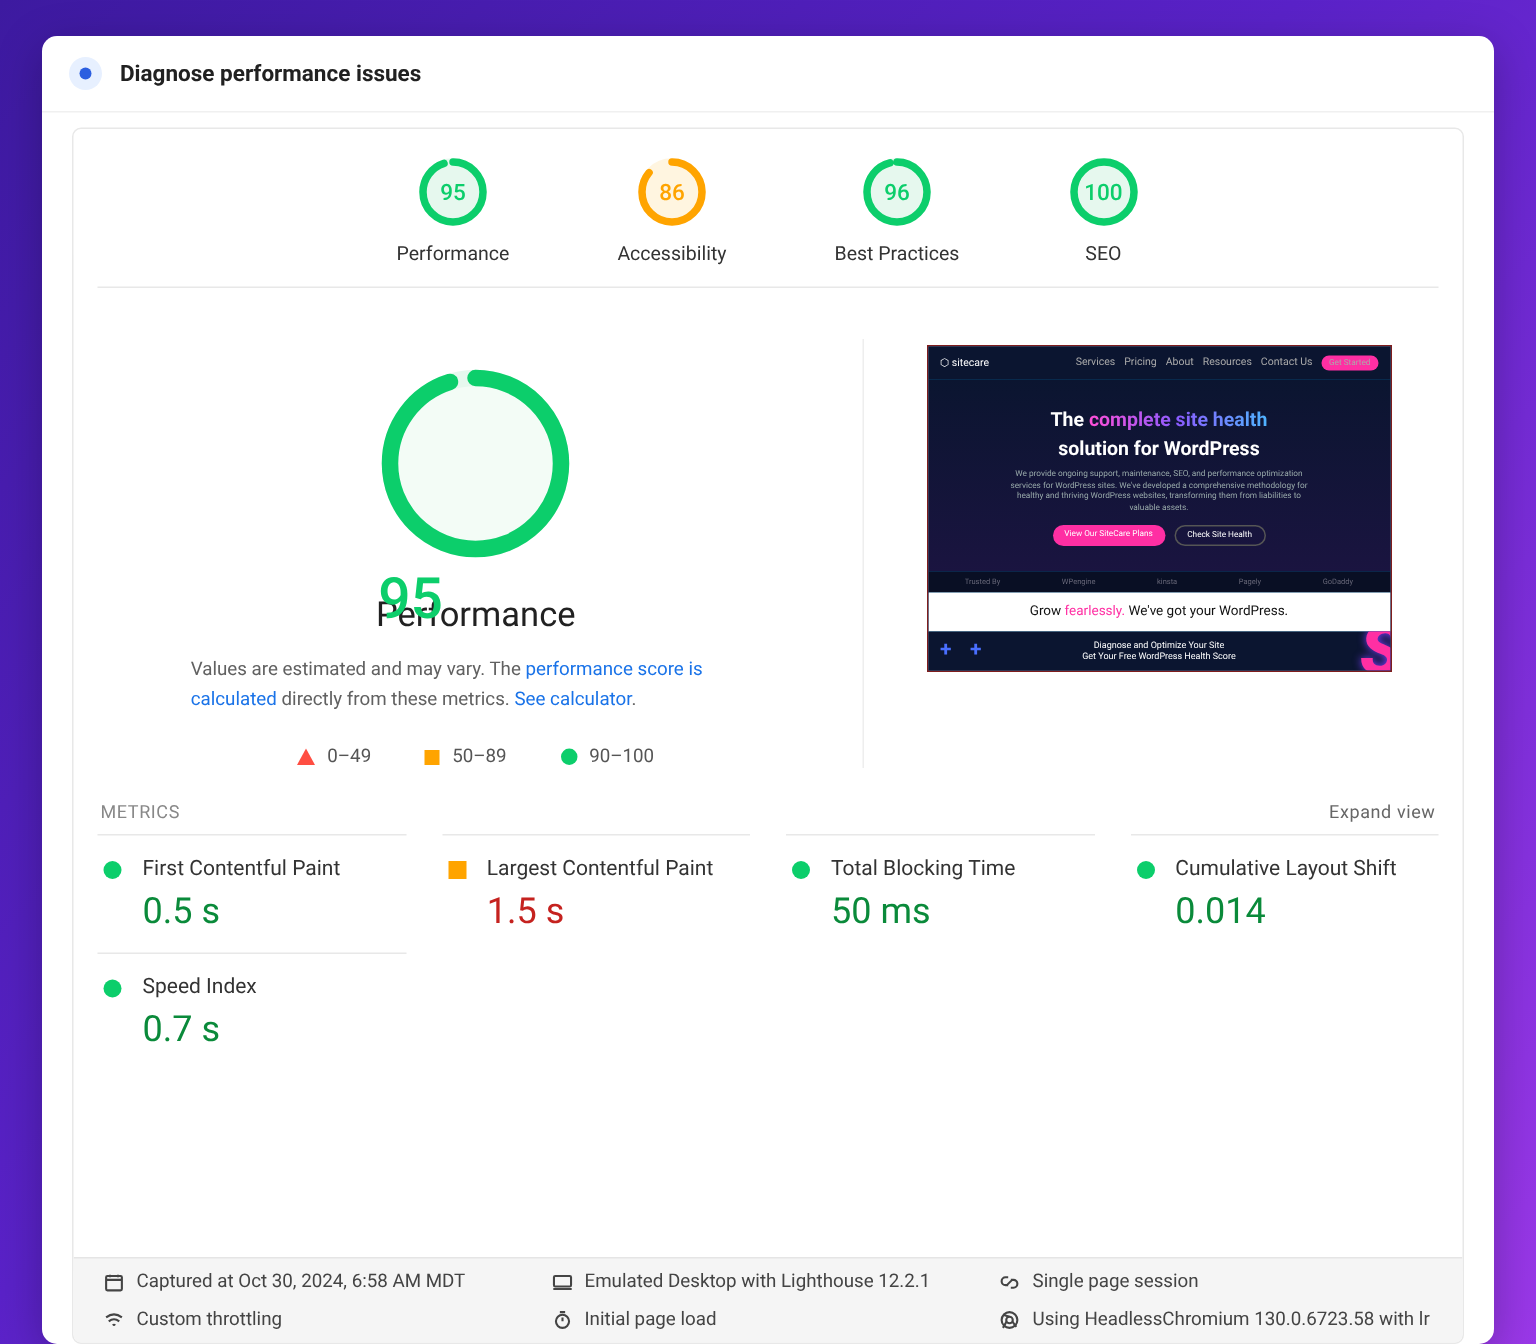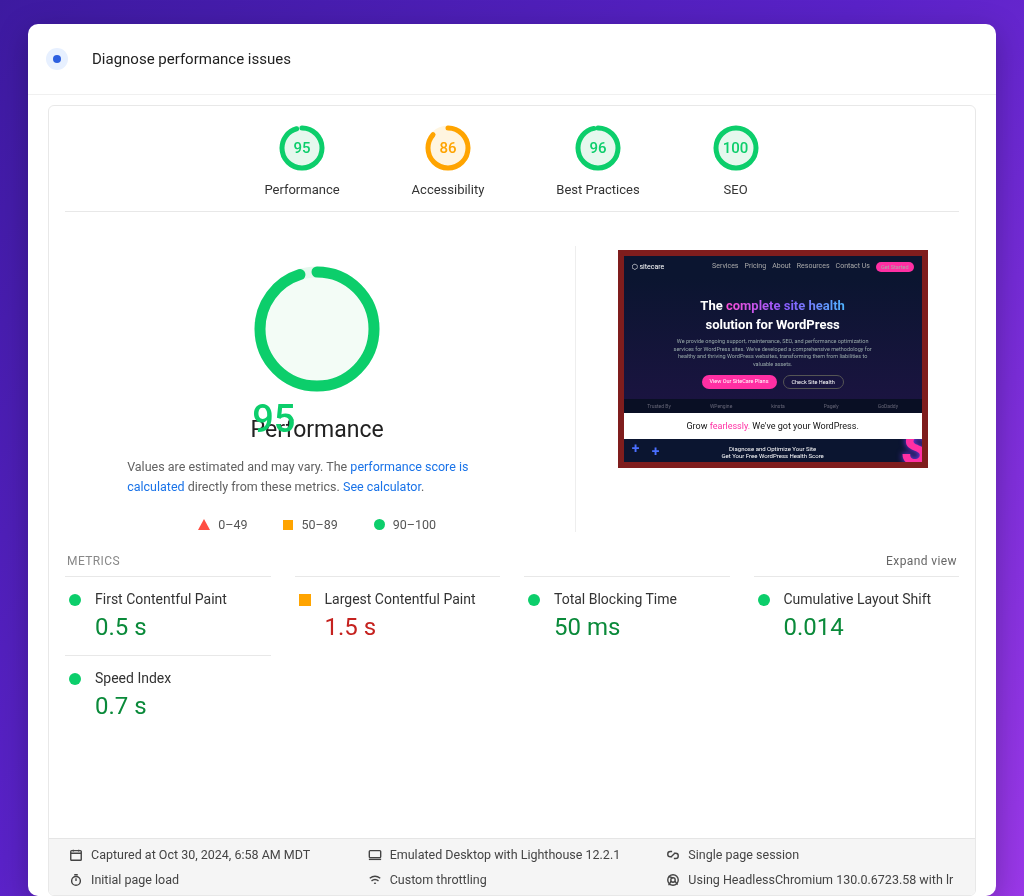--- a/index.html
+++ b/index.html
@@ -30,21 +30,21 @@
   }
   .header{
     display:flex;align-items:center;gap:12px;
     padding:14px 18px;border-bottom:1px solid #f0f0f0;
   }
   .bullseye{
     width:22px;height:22px;border-radius:50%;
     background:#e7f0ff;display:flex;align-items:center;justify-content:center;
   }
   .bullseye::after{content:"";width:8px;height:8px;border-radius:50%;background:#2c5fe0}
-  .header h1{margin:12px;font-size:15px;font-weight:400}
+  .header h1{margin:0;font-size:15px;font-weight:700}
   .body{flex:1;padding:10px 20px 0;overflow:hidden}
   .inner{
     border:1px solid var(--border);border-radius:6px;height:100%;
     display:flex;flex-direction:column;overflow:hidden;
   }
   
   .gauge-row{
     display:flex;justify-content:center;gap:72px;
     padding:18px 0 14px;border-bottom:1px solid var(--border);margin:0 16px;
   }
@@ -65,21 +65,21 @@
   .big-title{font-size:23px;font-weight:400;margin:22px 0 14px}
   .desc{font-size:12.5px;color:var(--muted);text-align:left;line-height:1.6;max-width:380px}
   .desc a{color:var(--link);text-decoration:none}
   .legend{display:flex;gap:36px;margin-top:20px;font-size:12.5px;color:#555}
   .legend span{display:flex;align-items:center;gap:8px}
   .tri{width:0;height:0;border-left:6px solid transparent;border-right:6px solid transparent;border-bottom:11px solid var(--red)}
   .sq{width:10px;height:10px;background:var(--orange)}
   .circ{width:11px;height:11px;border-radius:50%;background:var(--green)}
   .summary-right{flex:0.85;display:flex;justify-content:center;align-items:flex-start;padding-top:4px}
   .preview{
-    width:310px;height:218px;border:6px solid #7f1d1d;background:#0369a1;
+    width:310px;height:218px;border:1px solid #7f1d1d;background:#0369a1;
     display:flex;flex-direction:column;overflow:hidden;font-size:7px;color:#fff;
   }
   .pv-top{background:#0b1530;padding:6px 8px;display:flex;align-items:center;font-size:7px;gap:6px}
   .pv-nav{margin-left:auto;display:flex;gap:6px;color:#aaa}
   .pv-hero{flex:1;padding:16px 24px 10px;text-align:center;background:linear-gradient(180deg,#0b1530,#1a1440)}
   .pv-hero h2{margin:4px 0;font-size:13px;font-weight:700}
   .pv-hero .grad{background:linear-gradient(90deg,#ff4fd8,#8a5cff,#4fb4ff);-webkit-background-clip:text;background-clip:text;color:transparent}
   .pv-hero p{font-size:5.5px;color:#9aa;margin:6px auto;max-width:200px;line-height:1.4}
   .pv-btns{display:flex;gap:6px;justify-content:center;margin-top:6px}
   .pv-btn{padding:3px 8px;border-radius:9px;font-size:5.5px}
@@ -304,33 +304,33 @@
             <span class="ficon">
               <svg viewBox="0 0 16 16">
                 <path d="M6 10l4-4M7 4h-2a3 3 0 000 6h2M9 12h2a3 3 0 000-6h-2"></path>
               </svg>
             </span>
             <span>Single page session</span>
           </div>
         <div class="fitem">
             <span class="ficon">
               <svg viewBox="0 0 16 16">
+                <path d="M2 6c4-3 8-3 12 0M4 9c2.5-2 5.5-2 8 0M7 12c.7-.5 1.3-.5 2 0"></path>
+              </svg>
+            </span>
+            <span>Custom throttling</span>
+          </div>
+        <div class="fitem">
+            <span class="ficon">
+              <svg viewBox="0 0 16 16">
                 <circle cx="8" cy="9" r="5"></circle>
                 <path d="M8 9V6M6 2h4"></path>
               </svg>
             </span>
             <span>Initial page load</span>
-          </div>
-        <div class="fitem">
-            <span class="ficon">
-              <svg viewBox="0 0 16 16">
-                <path d="M2 6c4-3 8-3 12 0M4 9c2.5-2 5.5-2 8 0M7 12c.7-.5 1.3-.5 2 0"></path>
-              </svg>
-            </span>
-            <span>Custom throttling</span>
           </div>
         <div class="fitem">
             <span class="ficon">
               <svg viewBox="0 0 16 16">
                 <circle cx="8" cy="8" r="6"></circle>
                 <circle cx="8" cy="8" r="2.5"></circle>
                 <path d="M8 5.5L3 4M10.2 9.2l3 4M5.8 9.2L3 14"></path>
               </svg>
             </span>
             <span>Using HeadlessChromium 130.0.6723.58 with lr</span>

